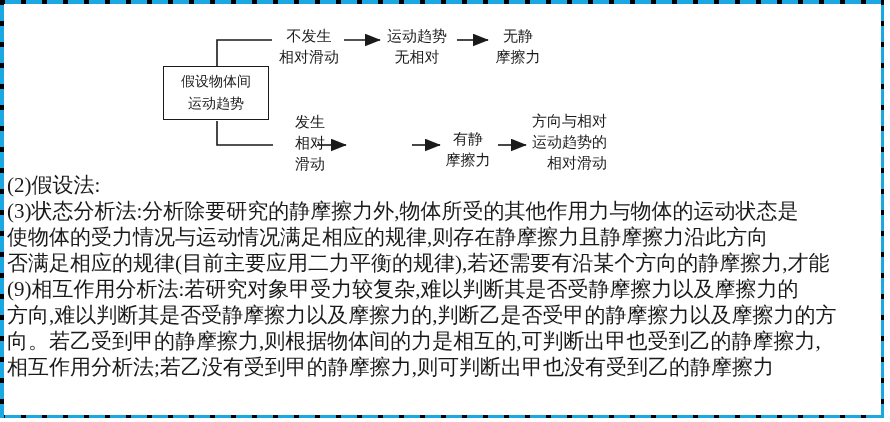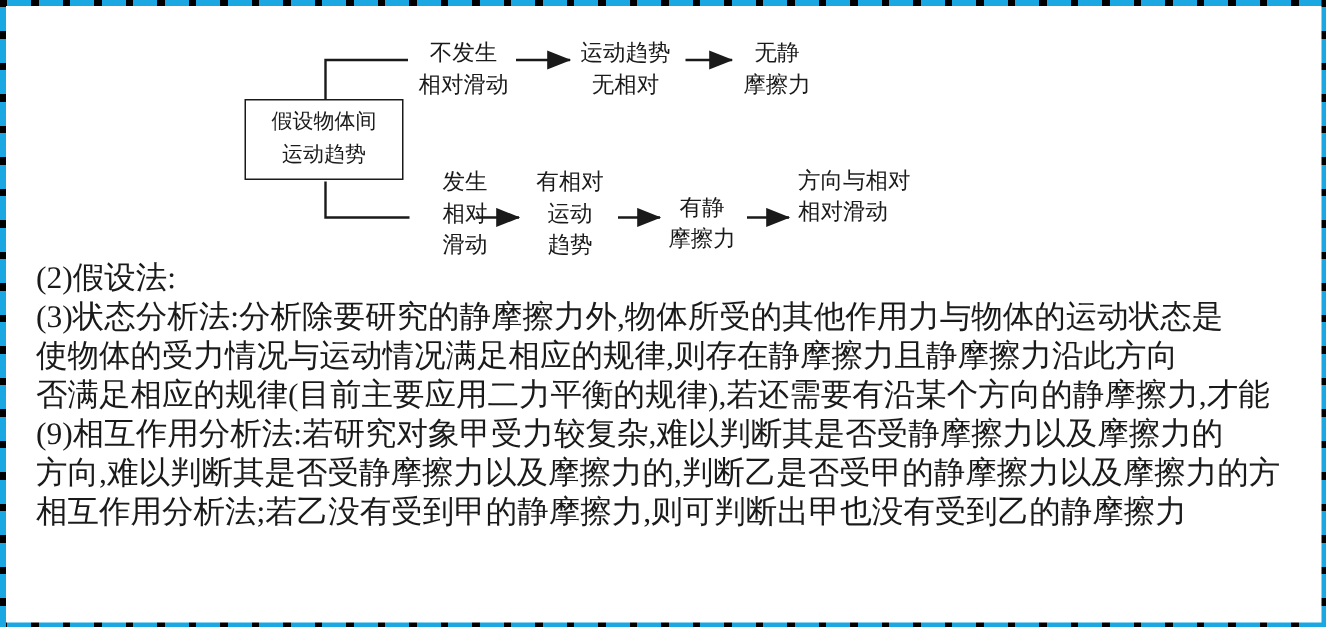--- a/index.html
+++ b/index.html
@@ -43,30 +43,30 @@
     font-size: 14px; line-height: 22px;
     white-space: nowrap;
   }
   .fc-node {
     position: absolute;
     text-align: center;
     font-size: 15px; line-height: 21px;
     transform: translateX(-50%);
     white-space: nowrap;
   }
-  .fc-node.left-align { transform: none; text-align: left; }
+  .fc-node.left-align { transform: none; text-align: right; }
 
   
   .content {
     position: absolute;
     left: 7px; top: 172px;
     width: 876px;
     font-size: 21px; line-height: 26px;
   }
-  .content .tline { white-space: nowrap; margin-left: 17px; }
+  .content .tline { white-space: nowrap; }
 </style>
 </head>
 <body>
 
 <div class="page">
 
   <div class="frame-edge frame-h frame-top"></div>
   <div class="frame-edge frame-h frame-bottom"></div>
   <div class="frame-edge frame-v frame-left"></div>
   <div class="frame-edge frame-v frame-right"></div>
@@ -108,38 +108,35 @@
     <div class="fc-node" style="left:518px; top:26px;">
       <div>无静</div>
       <div>摩擦力</div>
     </div>
 
     <div class="fc-node" style="left:310px; top:112px;">
       <div>发生</div>
       <div>相对</div>
       <div>滑动</div>
     </div>
-    <div class="fc-node" style="left:380px; top:112px;">
-      <div>有相对</div>
-      <div>运动</div>
-      <div>趋势</div>
-    </div>
     <div class="fc-node" style="left:468px; top:129px;">
       <div>有静</div>
       <div>摩擦力</div>
     </div>
     <div class="fc-node left-align" style="left:532px; top:111px;">
       <div>方向与相对</div>
+      <div>运动趋势的</div>
       <div>相对滑动</div>
     </div>
   </div>
 
   <div class="content">
     <div class="tline">(2)假设法:</div>
     <div class="tline">(3)状态分析法:分析除要研究的静摩擦力外,物体所受的其他作用力与物体的运动状态是</div>
     <div class="tline">使物体的受力情况与运动情况满足相应的规律,则存在静摩擦力且静摩擦力沿此方向</div>
     <div class="tline">否满足相应的规律(目前主要应用二力平衡的规律),若还需要有沿某个方向的静摩擦力,才能</div>
     <div class="tline">(9)相互作用分析法:若研究对象甲受力较复杂,难以判断其是否受静摩擦力以及摩擦力的</div>
     <div class="tline">方向,难以判断其是否受静摩擦力以及摩擦力的,判断乙是否受甲的静摩擦力以及摩擦力的方</div>
+    <div class="tline">向。若乙受到甲的静摩擦力,则根据物体间的力是相互的,可判断出甲也受到乙的静摩擦力,</div>
     <div class="tline">相互作用分析法;若乙没有受到甲的静摩擦力,则可判断出甲也没有受到乙的静摩擦力</div>
   </div>
 
 </div>
 
 </body></html>

